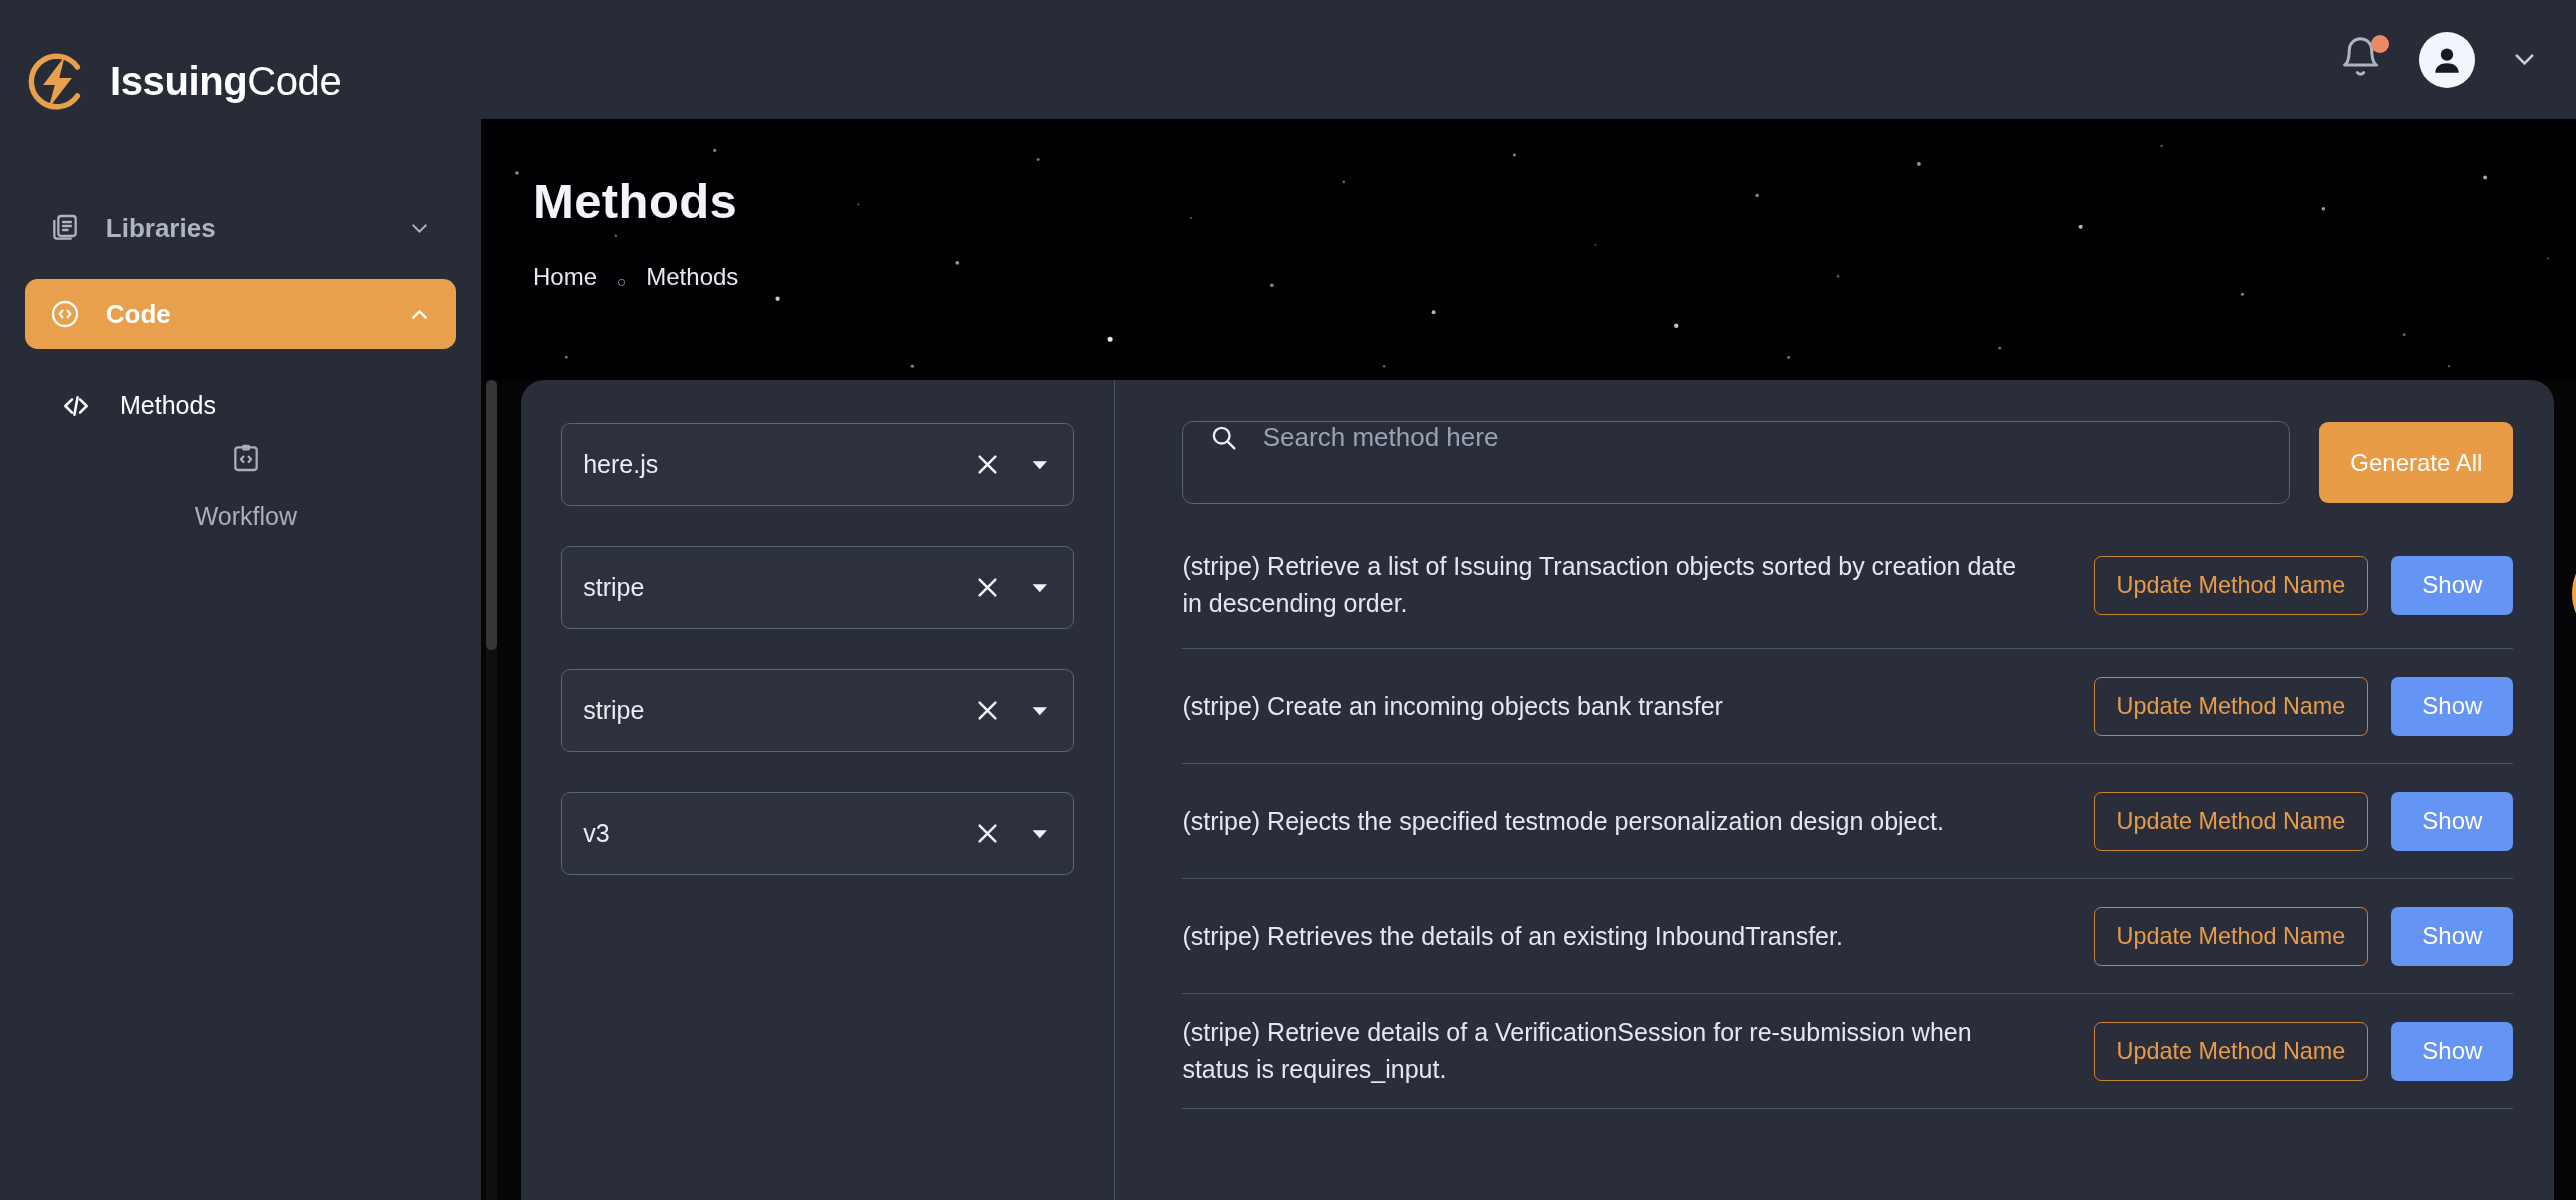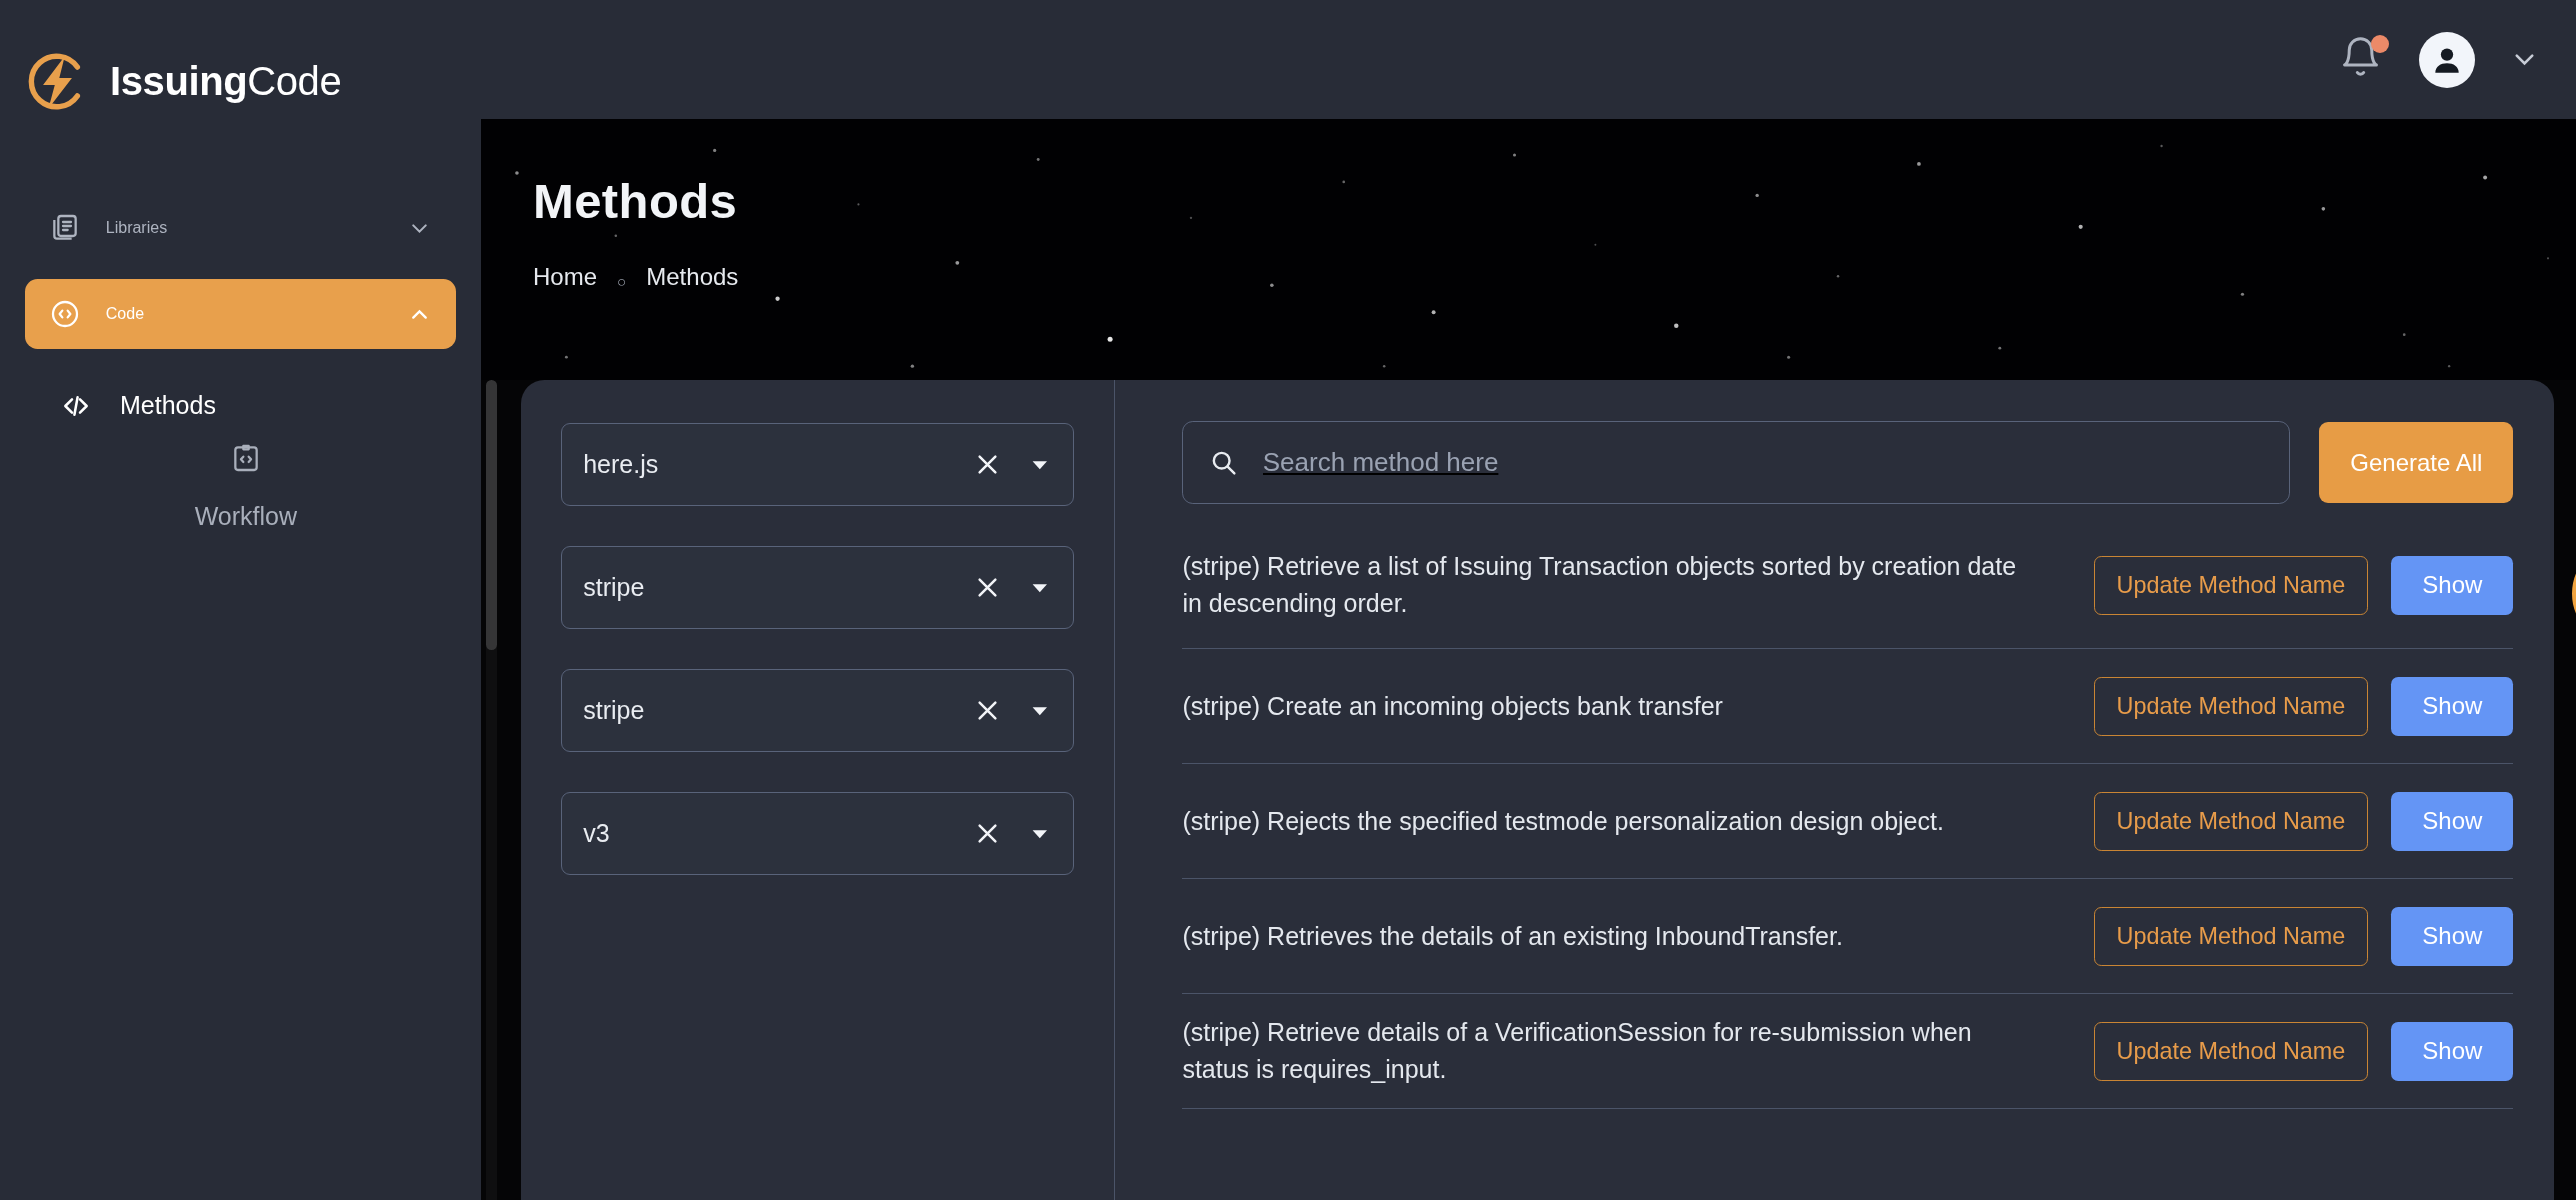--- a/index.html
+++ b/index.html
@@ -35,21 +35,21 @@
     height: 70px;
     border-radius: 12.6px;
     padding: 0 23.4px;
     gap: 23.4px;
     cursor: pointer;
     color: #aeb4c0;
     font-size: 25px;
   }
   .nav-item.active { background: #e8a04c; color: #ffffff; }
   .nav-item .nav-ico { width: 34px; height: 34px; flex: 0 0 34px; display:flex; align-items:center; justify-content:center; }
-  .nav-item .nav-label { flex: 1; font-size: 16px; }
+  .nav-item .nav-label { flex: 1; font-size: 26px; font-weight: bold; }
   .nav-item .nav-chev { width: 27px; height: 27px; display:flex; align-items:center; justify-content:center;}
   .nav-spacer { height: 16px; }
 
   .nav-sub {
     display: flex; align-items: center;
     gap: 27px;
     height: 70px;
     padding: 0 23.4px 0 34px;
     margin: 0 25px;
     cursor: pointer;
@@ -126,25 +126,24 @@
 
   .vdiv { width: 1.8px; background: #4b5468; flex: 0 0 1.8px; margin-top: 0; }
 
   .right-pane { flex: 1; padding: 41px 41px 0 67px; position: relative; }
   .searchrow { display: flex; align-items: center; gap: 29px; margin-bottom: 38px; }
   .searchbox {
     flex: 1;
     height: 83px;
     border: 1.3px solid #59637a;
     border-radius: 10.8px;
-    display: flex; align-items: center;
+    display: flex; align-items: flex-start;
     padding: 0 25px;
     gap: 23.4px;
     background: #2a2e3a;
-    text-decoration: underline;
   }
   .search-ico { width: 31px; height: 31px; flex:0 0 31px; display:flex;align-items:center;justify-content:center;}
   .search-input {
     flex: 1; background: transparent; border: none; outline: none;
     font-size: 26px; color: #e6e9ee;
     font-family: "Liberation Sans", sans-serif;
   }
   .search-input::placeholder { color: #9aa2b2; }
   .gen-btn {
     background: #e79c45; color: #ffffff;

